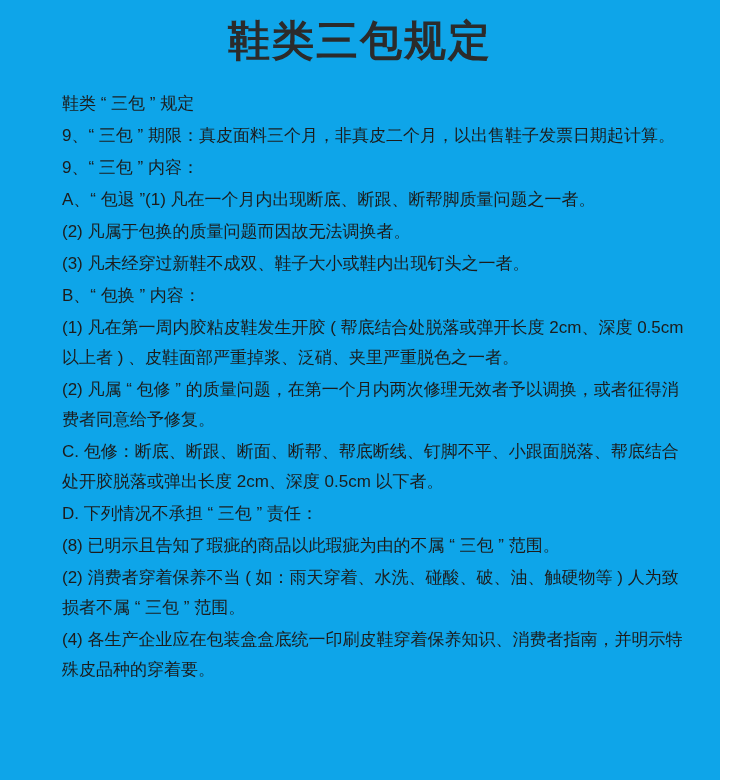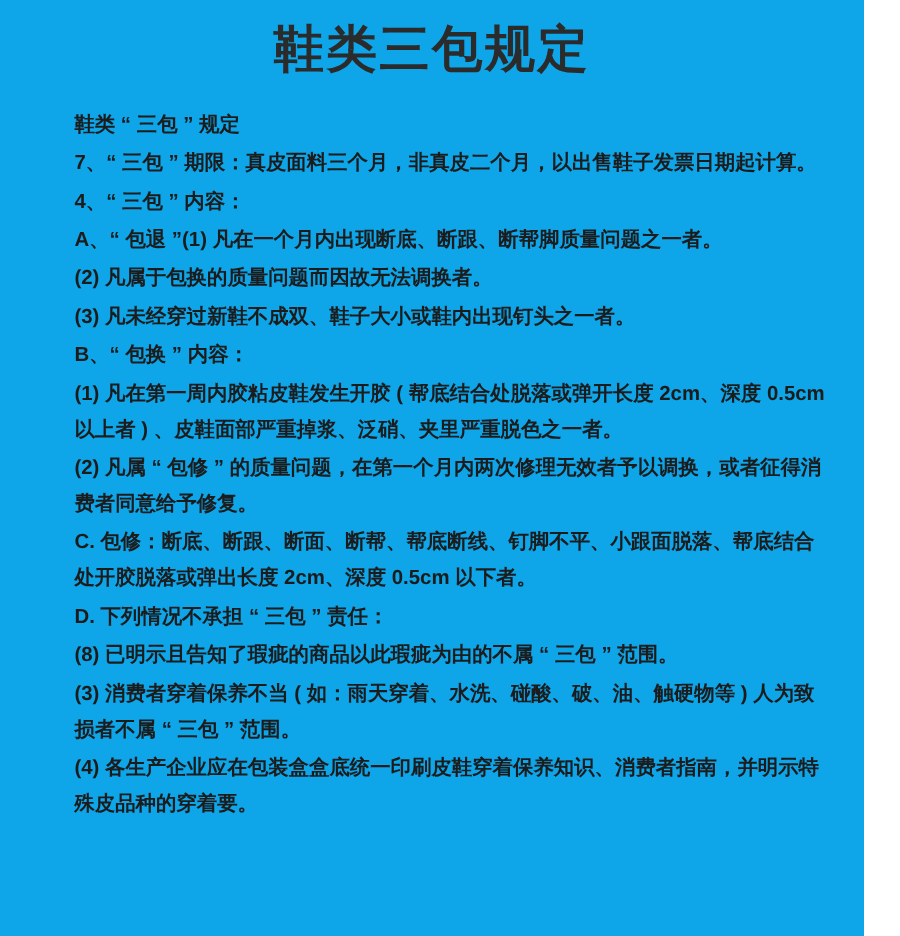--- a/index.html
+++ b/index.html
@@ -33,37 +33,36 @@
     color: #1c1c1c;
     font-size: 17px;
     line-height: 30px;
     font-weight: 400;
     text-align: left;
     word-break: break-all;
   }
   .doc-body p {
     margin: 0 0 2px 0;
     padding: 0;
-    font-weight: bold;
   }
 </style>
 </head>
 <body>
 
 <div class="page">
   <h1 class="doc-title">鞋类三包规定</h1>
   <div class="doc-body">
     <p>鞋类 “ 三包 ” 规定</p>
-    <p>7、“ 三包 ” 期限：真皮面料三个月，非真皮二个月，以出售鞋子发票日期起计算。</p>
-    <p>4、“ 三包 ” 内容：</p>
+    <p>9、“ 三包 ” 期限：真皮面料三个月，非真皮二个月，以出售鞋子发票日期起计算。</p>
+    <p>9、“ 三包 ” 内容：</p>
     <p>A、“ 包退 ”(1) 凡在一个月内出现断底、断跟、断帮脚质量问题之一者。</p>
     <p>(2) 凡属于包换的质量问题而因故无法调换者。</p>
     <p>(3) 凡未经穿过新鞋不成双、鞋子大小或鞋内出现钉头之一者。</p>
     <p>B、“ 包换 ” 内容：</p>
     <p>(1) 凡在第一周内胶粘皮鞋发生开胶 ( 帮底结合处脱落或弹开长度 2cm、深度 0.5cm 以上者 ) 、皮鞋面部严重掉浆、泛硝、夹里严重脱色之一者。</p>
     <p>(2) 凡属 “ 包修 ” 的质量问题，在第一个月内两次修理无效者予以调换，或者征得消费者同意给予修复。</p>
     <p>C. 包修：断底、断跟、断面、断帮、帮底断线、钉脚不平、小跟面脱落、帮底结合处开胶脱落或弹出长度 2cm、深度 0.5cm 以下者。</p>
     <p>D. 下列情况不承担 “ 三包 ” 责任：</p>
     <p>(8) 已明示且告知了瑕疵的商品以此瑕疵为由的不属 “ 三包 ” 范围。</p>
-    <p>(3) 消费者穿着保养不当 ( 如：雨天穿着、水洗、碰酸、破、油、触硬物等 ) 人为致损者不属 “ 三包 ” 范围。</p>
+    <p>(2) 消费者穿着保养不当 ( 如：雨天穿着、水洗、碰酸、破、油、触硬物等 ) 人为致损者不属 “ 三包 ” 范围。</p>
     <p>(4) 各生产企业应在包装盒盒底统一印刷皮鞋穿着保养知识、消费者指南，并明示特殊皮品种的穿着要。</p>
   </div>
 </div>
 
 </body></html>

